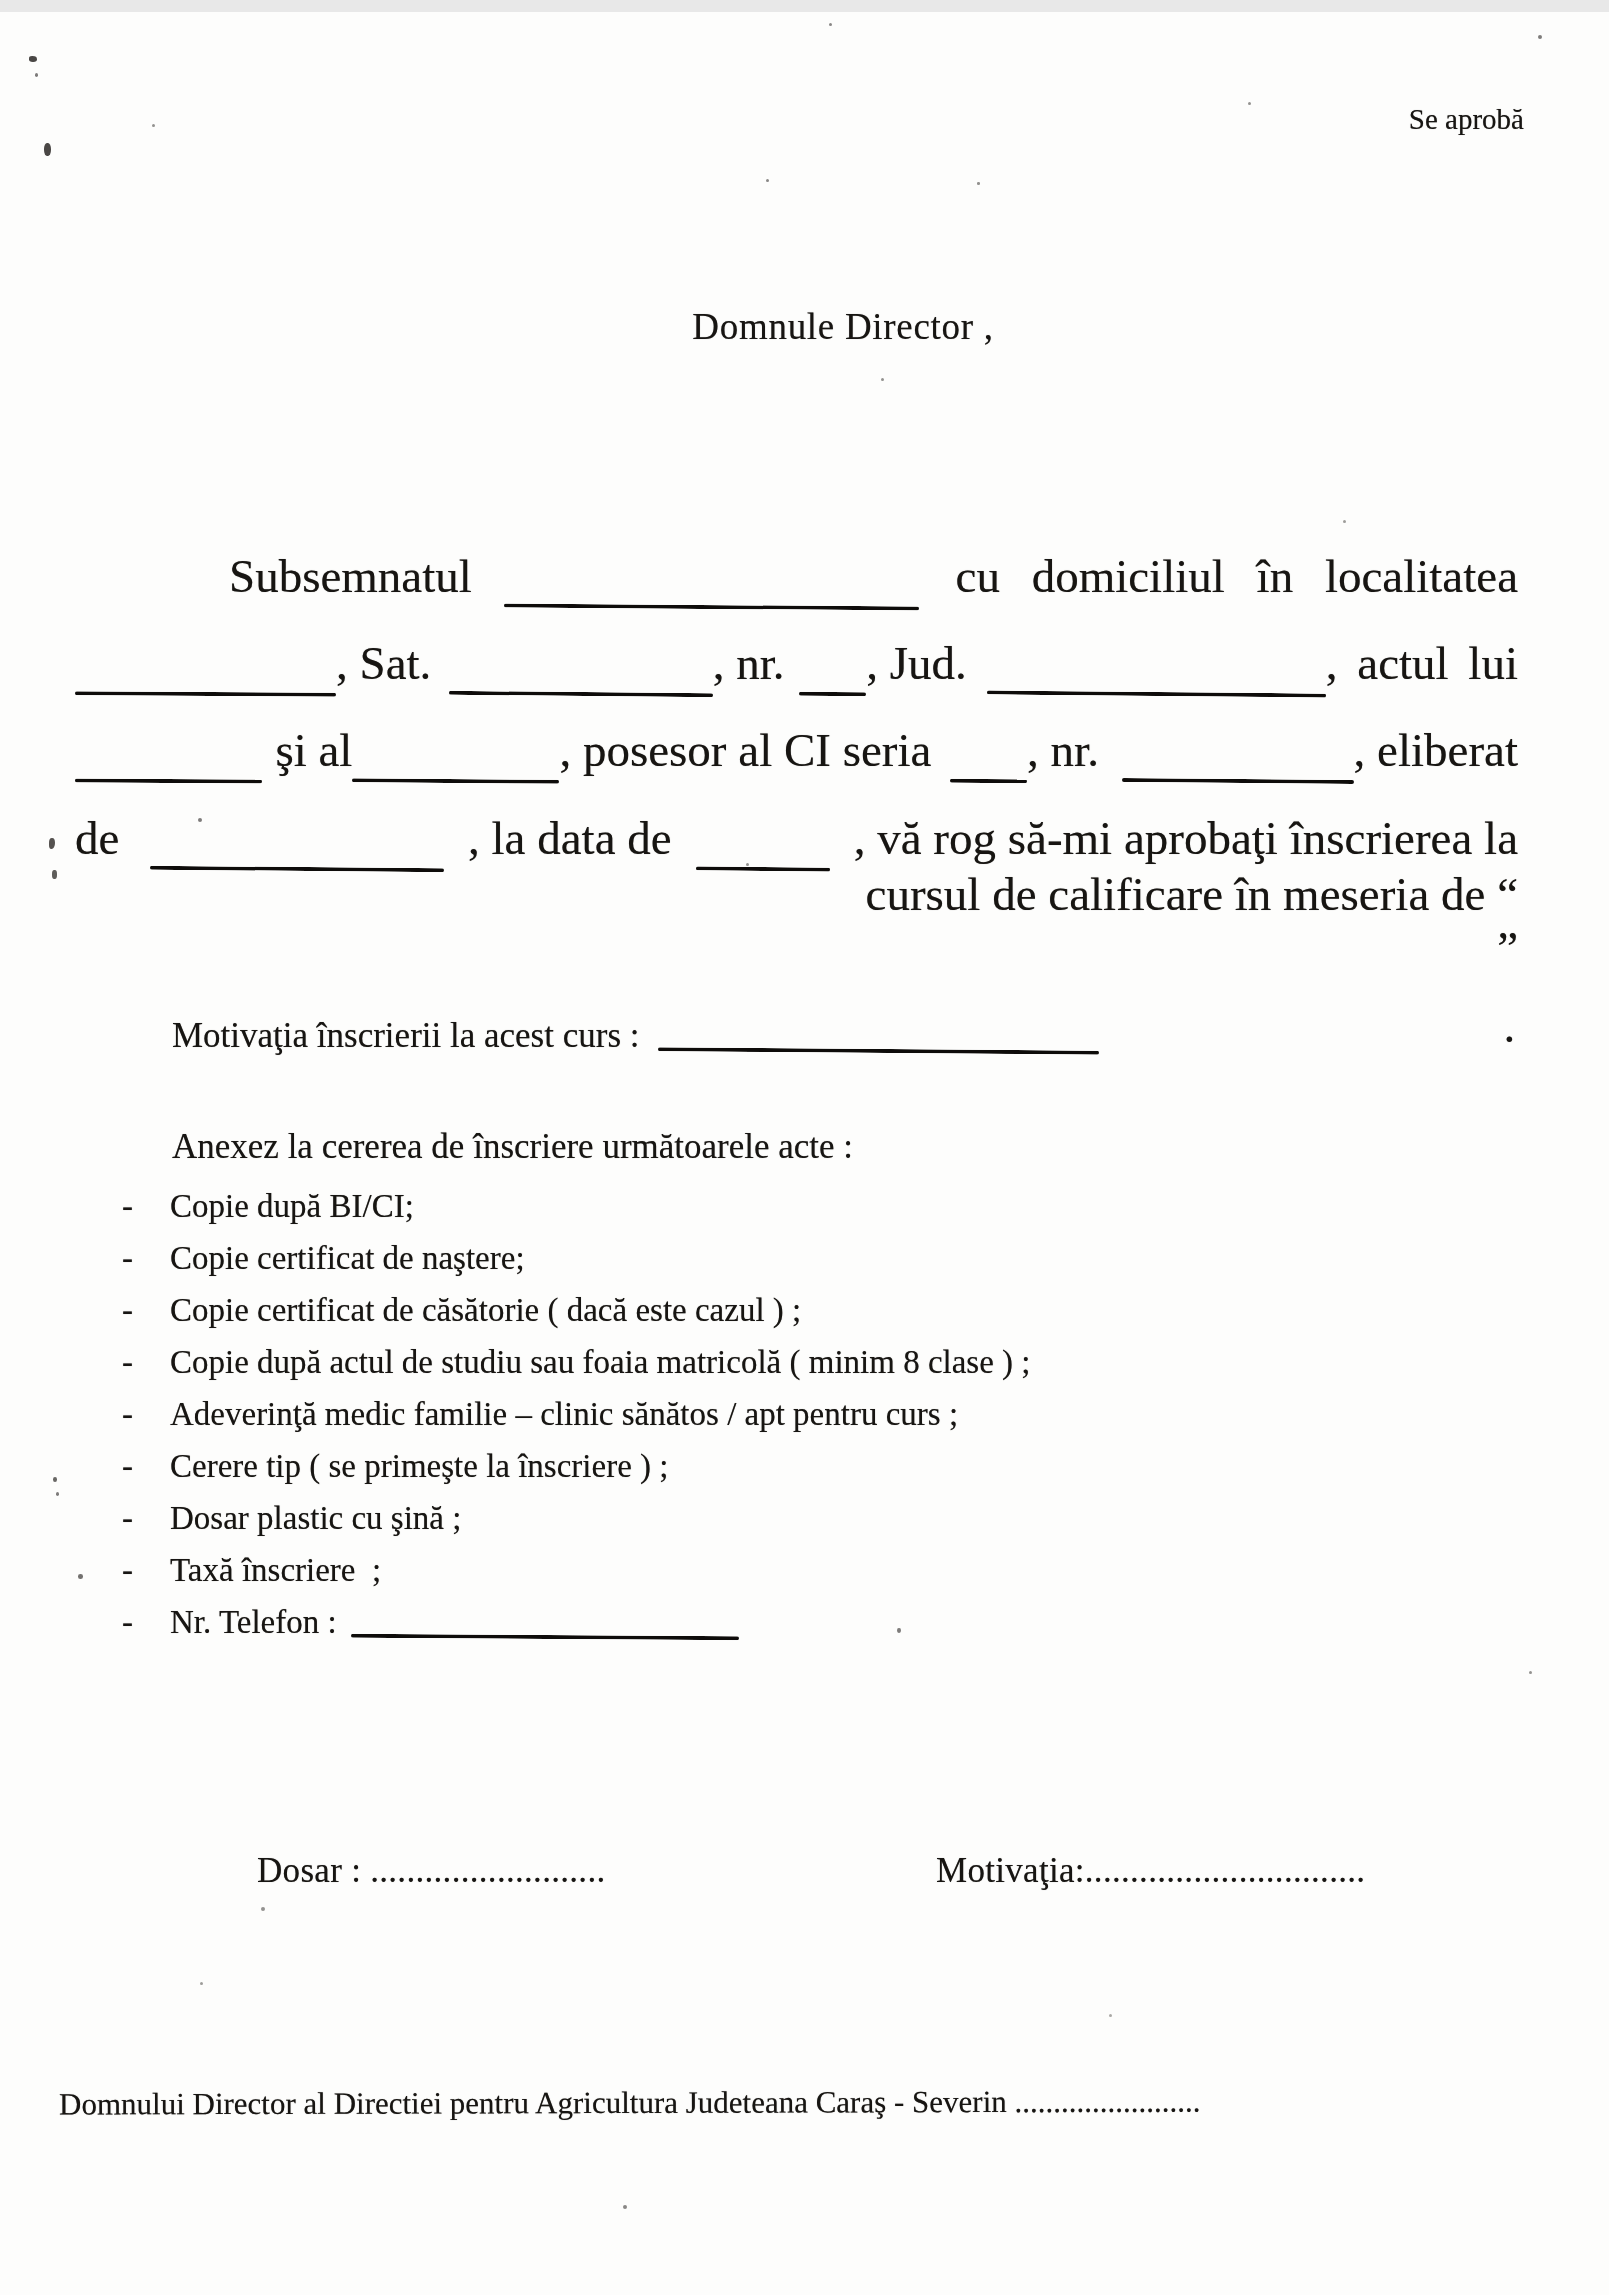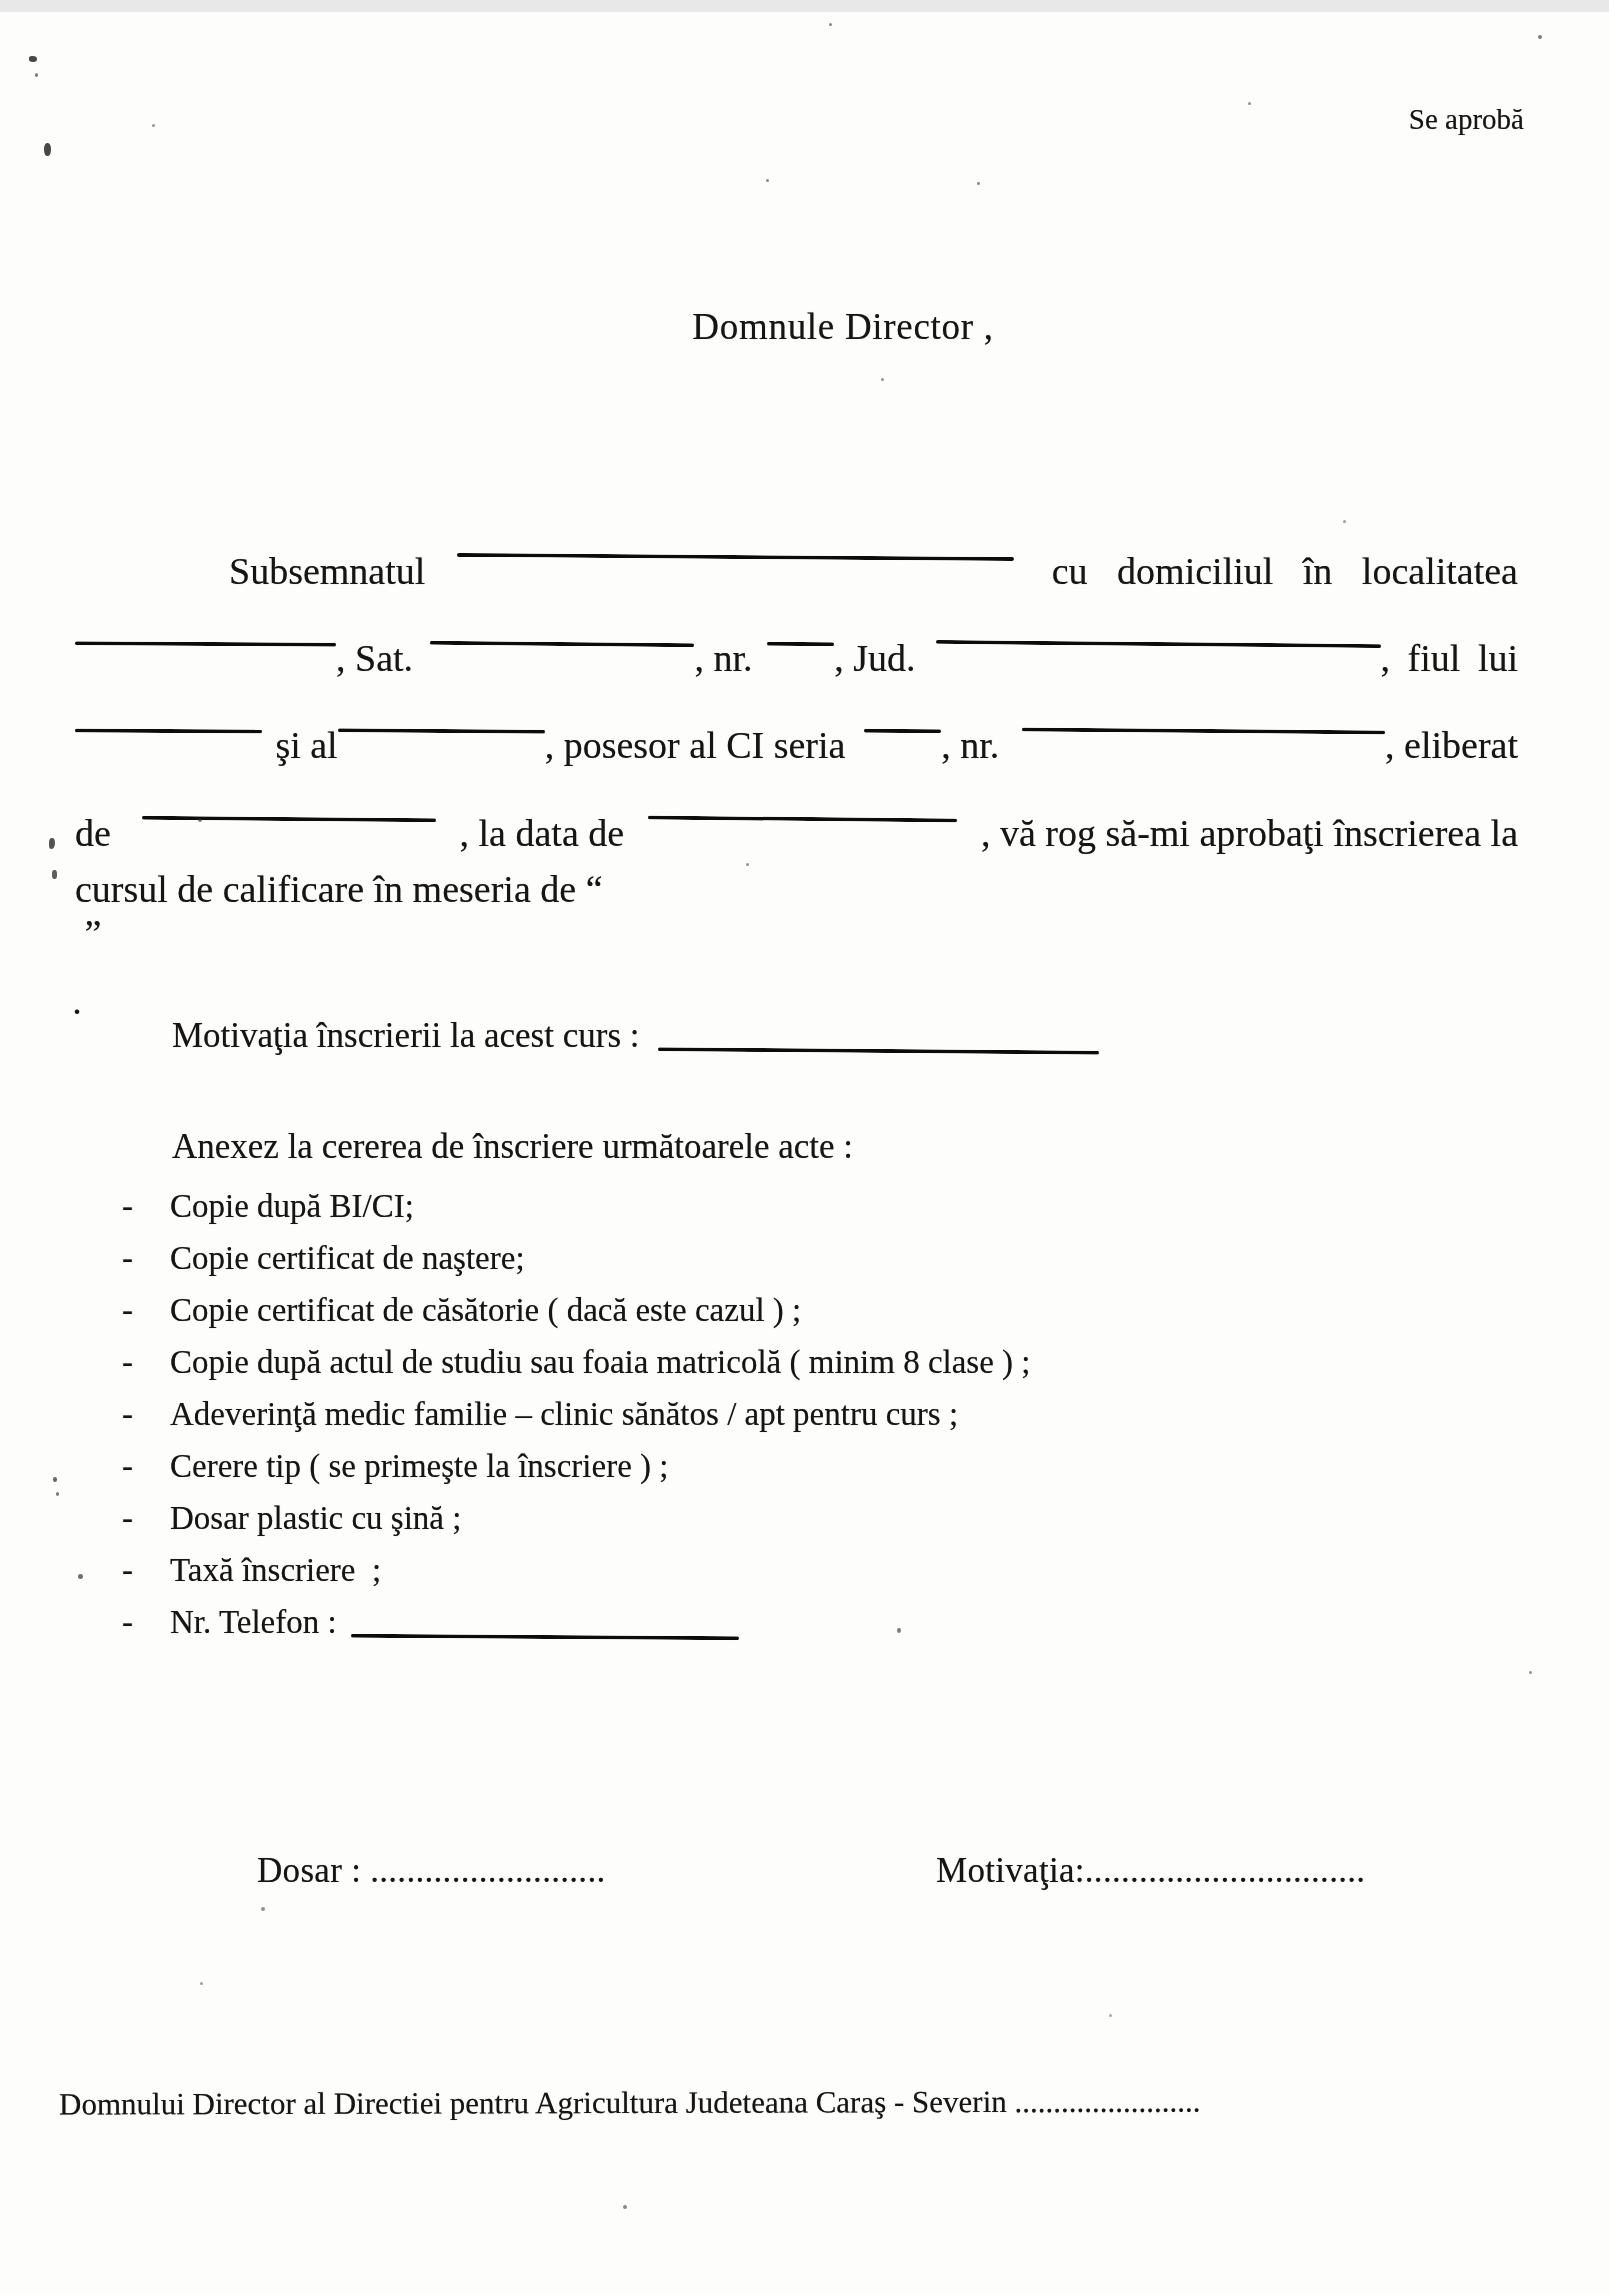--- a/index.html
+++ b/index.html
@@ -36,22 +36,22 @@
     white-space: nowrap;
     padding-left: 48px;
   }
 
   
   .line {
     position: absolute;
     left: 75px;
     width: 1443px;
     display: flex;
-    align-items: flex-start;
-    font-size: 38px;
+    align-items: flex-end;
+    font-size: 47px;
     white-space: nowrap;
   }
   .t { flex: 0 0 auto; }
   .indent { flex: 0 0 154px; }
   .blank {
     display: inline-block;
     flex: 0 0 auto;
     height: 0;
     border-bottom: 4.7px solid #0e0c0a;
     position: relative;
@@ -149,21 +149,21 @@
   </div>
 
   <div class="line" style="top: 624px;">
     <span class="blank" style="width: 261px; transform: rotate(0.35deg);"></span>
     <span class="t">, Sat.</span>
     <span class="blank" style="width: 264px; margin-left: 17.4px; transform: rotate(0.5deg);"></span>
     <span class="t">, nr.</span>
     <span class="blank" style="width: 67px; margin-left: 14.7px; transform: rotate(0.4deg);"></span>
     <span class="t">, Jud.</span>
     <span class="blank grow" style="margin-left: 20px; transform: rotate(0.55deg);"></span>
-    <span class="t spread2">, fiul lui</span>
+    <span class="t spread2">, actul lui</span>
   </div>
 
   <div class="line" style="top: 711px;">
     <span class="blank" style="width: 187px; transform: rotate(0.3deg);"></span>
     <span class="t" style="margin-left: 13.4px;">şi al</span>
     <span class="blank" style="width: 207px; transform: rotate(0.45deg);"></span>
     <span class="t">, posesor al CI seria</span>
     <span class="blank" style="width: 77px; margin-left: 18.7px; transform: rotate(0.35deg);"></span>
     <span class="t">, nr.</span>
     <span class="blank grow" style="margin-left: 23px; transform: rotate(0.5deg);"></span>

